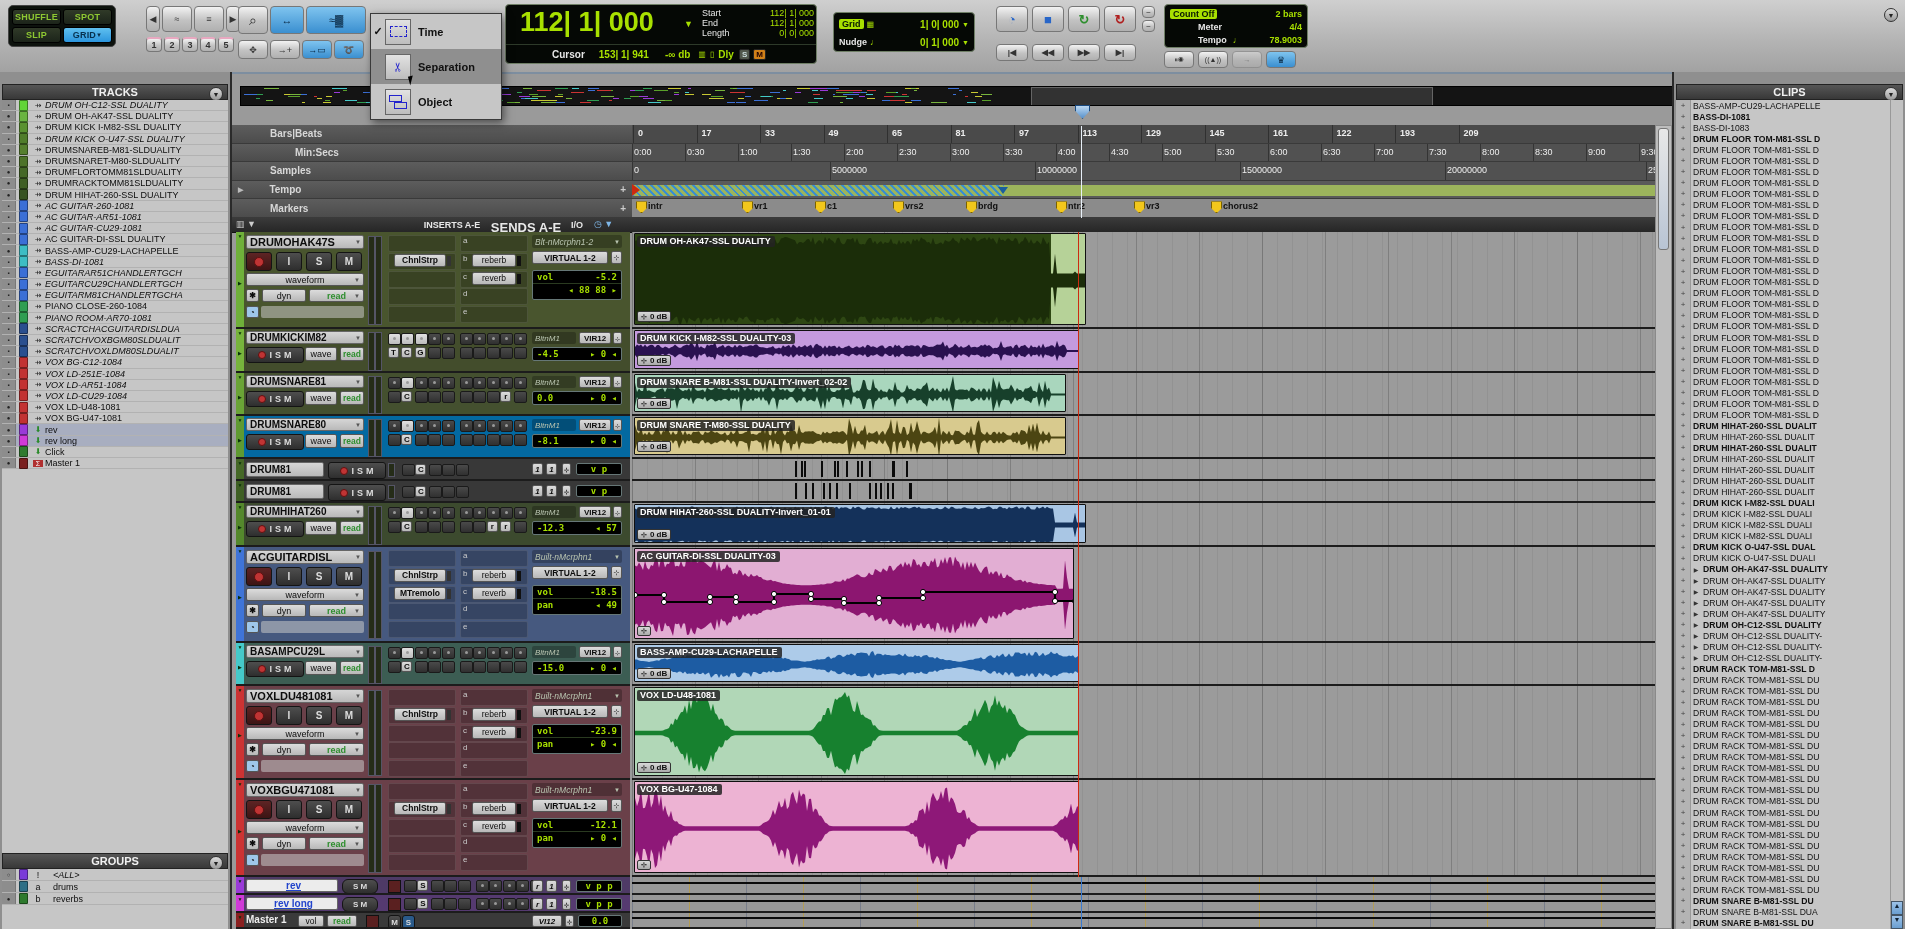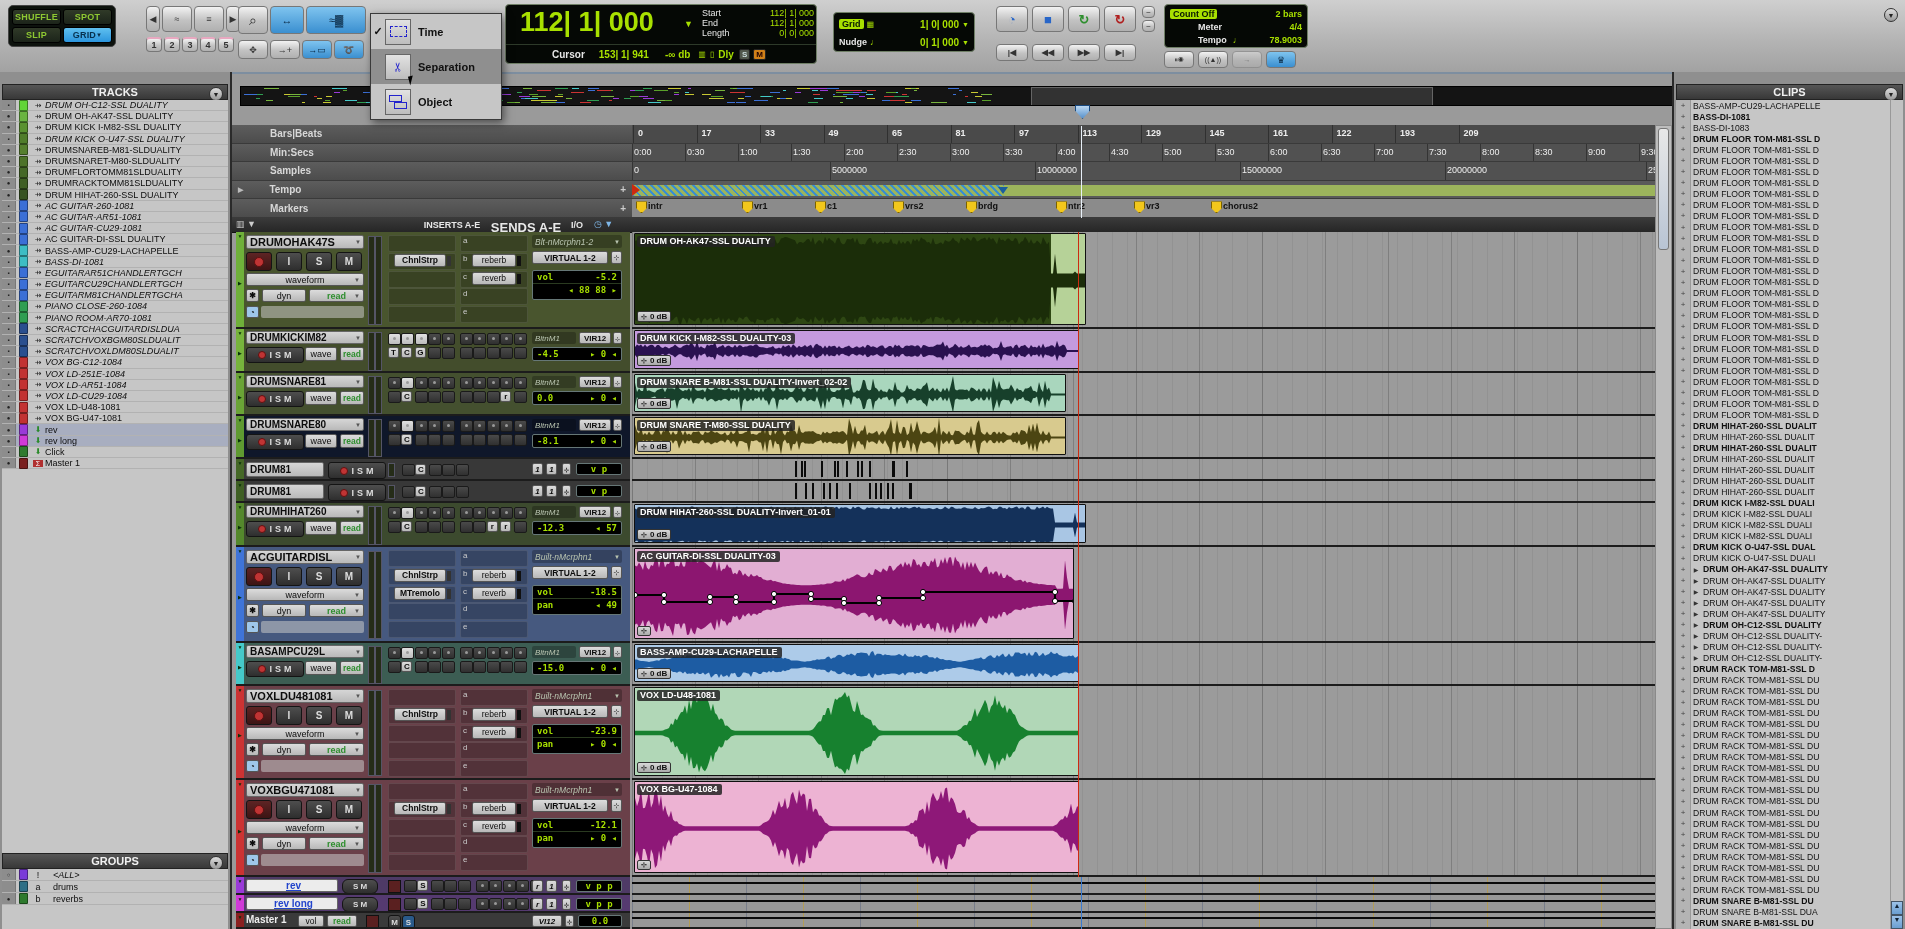--- a/index.html
+++ b/index.html
@@ -345,21 +345,21 @@
         <div class="trow" style="height: 11.2px;">
           <div class="tdot">▪</div>
           <div class="tchip" style="background: rgb(59, 111, 214);"></div>
           <div class="ticon">⇸</div>
           <div class="tname" style="font-style: italic;">EGUITARM81CHANDLERTGCHA</div>
         </div>
         <div class="trow" style="height: 11.2px;">
           <div class="tdot">▪</div>
           <div class="tchip" style="background: rgb(47, 158, 82);"></div>
           <div class="ticon">⇸</div>
-          <div class="tname" style="font-style: italic;">PIANO CLOSE-260-1084</div>
+          <div class="tname" style="">PIANO CLOSE-260-1084</div>
         </div>
         <div class="trow" style="height: 11.2px;">
           <div class="tdot">▪</div>
           <div class="tchip" style="background: rgb(47, 158, 82);"></div>
           <div class="ticon">⇸</div>
           <div class="tname" style="font-style: italic;">PIANO ROOM-AR70-1081</div>
         </div>
         <div class="trow" style="height: 11.2px;">
           <div class="tdot">▪</div>
           <div class="tchip" style="background: rgb(42, 79, 143);"></div>
@@ -642,21 +642,21 @@
       <div style="position: absolute; left: 237.146px; top: 15px; width: 3.9912px; height: 1px; background: rgb(90, 160, 42);"></div>
       <div style="position: absolute; left: 266.438px; top: 15px; width: 7.63829px; height: 1px; background: rgb(90, 160, 42);"></div>
       <div style="position: absolute; left: 314.828px; top: 15px; width: 8.91964px; height: 1px; background: rgb(59, 111, 214);"></div>
       <div style="position: absolute; left: 790px; top: 0px; width: 400px; height: 18px; background: rgba(255, 255, 255, 0.13); border: 1px solid rgba(255, 255, 255, 0.25);"></div>
     </div>
 
   <div class="abs" id="rulerlabels" style="left:232px;top:125px;width:400px;height:93px;">
       <div class="rulerlbl" style="position: absolute; left: 0px; right: 0px; top: 0px; height: 18.6px;">
         <div style="margin-left: 38px;">Bars|Beats</div>
       </div>
-      <div class="rulerlbl" style="position: absolute; left: 0px; right: 0px; top: 18.6px; height: 18.6px;">
+      <div class="rulerlbl" style="position: absolute; left: 0px; right: 0px; top: 18.6px; height: 18.6px; padding-left: 25px;">
         <div style="margin-left: 38px;">Min:Secs</div>
       </div>
       <div class="rulerlbl" style="position: absolute; left: 0px; right: 0px; top: 37.2px; height: 18.6px;">
         <div style="margin-left: 38px;">Samples</div>
       </div>
       <div class="rulerlbl" style="position: absolute; left: 0px; right: 0px; top: 55.8px; height: 18.6px;">
         <div style="margin-left: 6px; font-size: 7px; color: rgb(187, 187, 187);">▶</div>
         <div style="margin-left: 26px;">Tempo</div>
         <div style="position: absolute; right: 6px; color: rgb(204, 204, 204); font-size: 10px;">+</div>
       </div>
@@ -997,21 +997,21 @@
           <svg width="432" height="39" style="position:absolute;left:0;top:0">
             <path d="M0,7.7L2,17.1L4,13.6L6,15.9L8,15.9L10,4.6L12,16.1L14,15.3L16,16.3L18,17.0L20,17.4L22,15.3L24,14.5L26,13.8L28,13.2L30,17.3L32,13.1L34,13.5L36,13.2L38,13.6L40,14.5L42,5.1L44,13.3L46,15.1L48,16.2L50,15.0L52,15.6L54,13.0L56,16.7L58,9.8L60,13.9L62,15.8L64,15.8L66,15.2L68,14.6L70,17.2L72,12.5L74,14.1L76,15.2L78,14.6L80,12.4L82,13.1L84,14.3L86,13.2L88,14.7L90,15.3L92,14.5L94,12.8L96,15.7L98,14.8L100,16.1L102,13.9L104,17.4L106,0.9L108,13.2L110,15.7L112,12.5L114,13.6L116,15.6L118,12.8L120,15.9L122,15.0L124,17.2L126,12.9L128,17.3L130,13.5L132,13.5L134,8.2L136,14.2L138,16.7L140,14.9L142,4.1L144,13.9L146,14.9L148,13.8L150,15.9L152,13.7L154,16.3L156,17.2L158,16.6L160,13.6L162,10.9L164,14.1L166,12.8L168,16.7L170,16.4L172,12.5L174,13.7L176,14.6L178,12.9L180,12.5L182,17.5L184,11.8L186,4.7L188,13.7L190,4.8L192,16.1L194,11.3L196,16.0L198,17.1L200,17.0L202,15.0L204,15.4L206,14.3L208,5.4L210,15.6L212,14.4L214,14.0L216,8.8L218,17.6L220,17.4L222,15.2L224,16.2L226,13.0L228,4.8L230,5.6L232,13.8L234,15.4L236,14.7L238,3.6L240,12.6L242,13.8L244,16.7L246,14.2L248,16.6L250,16.4L252,17.6L254,13.6L256,15.0L258,15.8L260,6.8L262,14.4L264,15.1L266,17.6L268,17.5L270,15.7L272,9.8L274,14.2L276,13.7L278,15.6L280,16.1L282,13.3L284,13.8L286,14.5L288,11.3L290,9.9L292,7.2L294,16.3L296,14.2L298,12.6L300,16.1L302,13.3L304,16.0L306,17.3L308,13.1L310,16.0L312,12.6L314,17.0L316,9.6L318,1.0L320,14.3L322,15.6L324,14.4L326,14.5L328,14.6L330,14.9L332,14.6L334,16.5L336,12.6L338,13.1L340,14.4L342,16.2L344,13.4L346,17.0L348,13.4L350,13.7L352,17.4L354,12.9L356,17.5L358,1.9L360,7.9L362,14.7L364,5.7L366,12.4L368,14.5L370,14.3L372,13.8L374,13.7L376,9.6L378,12.8L380,16.7L382,13.1L384,15.1L386,14.9L388,17.2L390,13.5L392,13.6L394,12.7L396,10.7L398,15.7L400,16.0L402,17.6L404,7.1L406,14.0L408,17.1L410,5.8L412,14.9L414,12.5L416,18.6L418,18.6L420,18.6L422,18.6L424,18.6L426,18.6L428,18.6L430,18.6L432,18.6L432,20.4L430,20.4L428,20.4L426,20.4L424,20.4L422,20.4L420,20.4L418,20.4L416,20.4L414,26.5L412,24.1L410,33.2L408,21.9L406,25.0L404,31.9L402,21.4L400,23.0L398,23.3L396,28.3L394,26.3L392,25.4L390,25.5L388,21.8L386,24.1L384,23.9L382,25.9L380,22.3L378,26.2L376,29.4L374,25.3L372,25.2L370,24.7L368,24.5L366,26.6L364,33.3L362,24.3L360,31.1L358,37.1L356,21.5L354,26.1L352,21.6L350,25.3L348,25.6L346,22.0L344,25.6L342,22.8L340,24.6L338,25.9L336,26.4L334,22.5L332,24.4L330,24.1L328,24.4L326,24.5L324,24.6L322,23.4L320,24.7L318,38.0L316,29.4L314,22.0L312,26.4L310,23.0L308,25.9L306,21.7L304,23.0L302,25.7L300,22.9L298,26.4L296,24.8L294,22.7L292,31.8L290,29.1L288,27.7L286,24.5L284,25.2L282,25.7L280,22.9L278,23.4L276,25.3L274,24.8L272,29.2L270,23.3L268,21.5L266,21.4L264,23.9L262,24.6L260,32.2L258,23.2L256,24.0L254,25.4L252,21.4L250,22.6L248,22.4L246,24.8L244,22.3L242,25.2L240,26.4L238,35.4L236,24.3L234,23.6L232,25.2L230,33.4L228,34.2L226,26.0L224,22.8L222,23.8L220,21.6L218,21.4L216,30.2L214,25.0L212,24.6L210,23.4L208,33.6L206,24.7L204,23.6L202,24.0L200,22.0L198,21.9L196,23.0L194,27.7L192,22.9L190,34.2L188,25.3L186,34.3L184,27.2L182,21.5L180,26.5L178,26.1L176,24.4L174,25.3L172,26.5L170,22.6L168,22.3L166,26.2L164,24.9L162,28.1L160,25.4L158,22.4L156,21.8L154,22.7L152,25.3L150,23.1L148,25.2L146,24.1L144,25.1L142,34.9L140,24.1L138,22.3L136,24.8L134,30.8L132,25.5L130,25.5L128,21.7L126,26.1L124,21.8L122,24.0L120,23.1L118,26.2L116,23.4L114,25.4L112,26.5L110,23.3L108,25.8L106,38.1L104,21.6L102,25.1L100,22.9L98,24.2L96,23.3L94,26.2L92,24.5L90,23.7L88,24.3L86,25.8L84,24.7L82,25.9L80,26.6L78,24.4L76,23.8L74,24.9L72,26.5L70,21.8L68,24.4L66,23.8L64,23.2L62,23.2L60,25.1L58,29.2L56,22.3L54,26.0L52,23.4L50,24.0L48,22.8L46,23.9L44,25.7L42,33.9L40,24.5L38,25.4L36,25.8L34,25.5L32,25.9L30,21.7L28,25.8L26,25.2L24,24.5L22,23.7L20,21.6L18,22.0L16,22.7L14,23.7L12,22.9L10,34.4L8,23.1L6,23.1L4,25.4L2,21.9L0,31.3Z" fill="#17402b"></path>
           </svg>
           <div class="clipname">DRUM SNARE B-M81-SSL DUALITY-Invert_02-02</div>
           <div class="dbchip">
             <div style="font-size: 7px;">⊹</div>
             <div>0 dB</div>
           </div>
         </div>
       </div>
-      <div class="strip abs" style="top: 416px; height: 43px; background: #0f172a;">
+      <div class="strip abs" style="top: 416px; height: 43px; background: #0369a1;">
         <div class="edgebar" style="background: rgb(95, 154, 49);">
           <div style="font-size: 5px; color: rgb(8, 48, 8); margin-top: 1px;">▼</div>
           <div style="font-size: 5px; color: rgb(8, 48, 8); margin-top: 13.5px;">▶</div>
         </div>
         <div class="namebox" style="top: 2px; width: 118px; height: 13px; font-size: 10px;">DRUMSNARE80<div style="margin-left: auto; margin-right: 2px; font-size: 6px; color: rgb(85, 85, 85);">▼</div></div>
         <div class="smbtn" style="left: 10px; top: 18px; width: 56px; height: 14px; font-size: 9px; gap: 3px;">
           <div class="recdot" style="width: 6px; height: 6px;"></div>
           <div style="font-size: 9px;">I</div>
           <div style="font-size: 9px;">S</div>
           <div style="font-size: 9px;">M</div>

